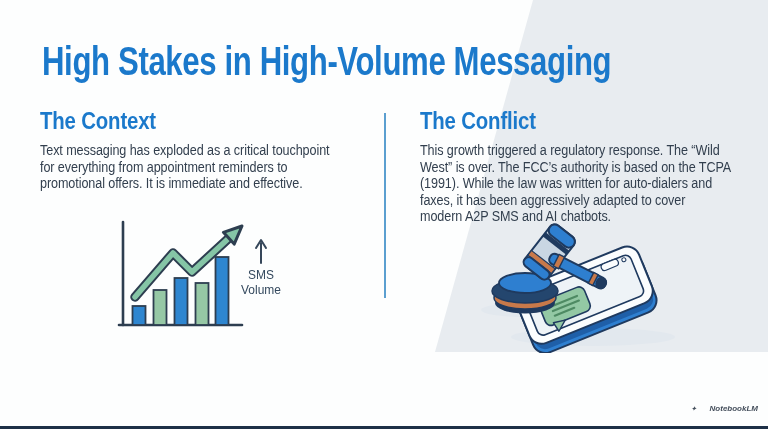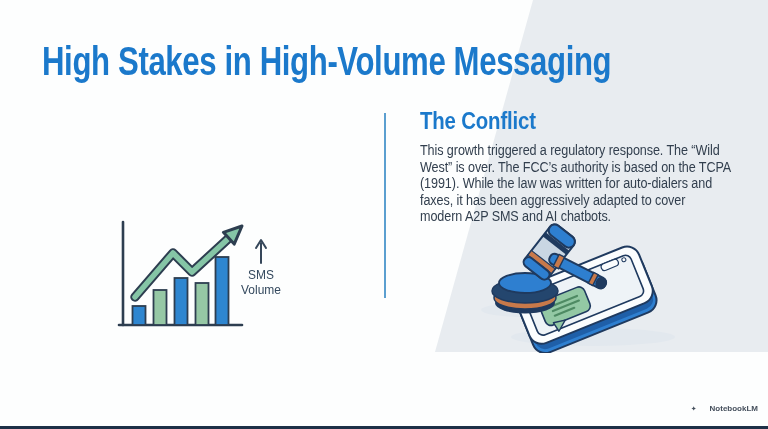--- a/index.html
+++ b/index.html
@@ -48,37 +48,43 @@
     background:#dce3ea;
   }
   .bottom-line{
     margin:0;padding-top:14px;text-align:center;
     font-size:20px;font-weight:bold;line-height:24.5px;color:#223750;
     transform:scaleX(0.8);transform-origin:center top;white-space:pre-line;
     letter-spacing:-0.2px;
   }
   .watermark{
     position:absolute;right:10px;top:404px;display:flex;align-items:center;
-    gap:13px;font-size:8px;color:#454f5c;font-weight:bold;
+    gap:13px;font-size:8px;color:#454f5c;font-weight:bold;font-style:italic;
   }
   .watermark .logo{font-size:7px;color:#454f5c;font-weight:normal;}
   .footer-bar{
     position:absolute;left:0;top:426px;width:768px;height:3px;
     background:#1d3047;
   }
 </style>
 </head>
 <body>
 
 <div class="slide">
 
   <div class="bg-wedge"></div>
 
   <h1 class="title">High Stakes in High-Volume Messaging</h1>
 
+  <div class="col col-left">
+    <h2>The Context</h2>
+    <p>Text messaging has exploded as a critical touchpoint
+for everything from appointment reminders to
+promotional offers. It is immediate and effective.</p>
+  </div>
 
   <div class="divider"></div>
 
   <div class="col col-right">
     <h2>The Conflict</h2>
     <p>This growth triggered a regulatory response. The “Wild
 West” is over. The FCC’s authority is based on the TCPA
 (1991). While the law was written for auto-dialers and
 faxes, it has been aggressively adapted to cover
 modern A2P SMS and AI chatbots.</p>

